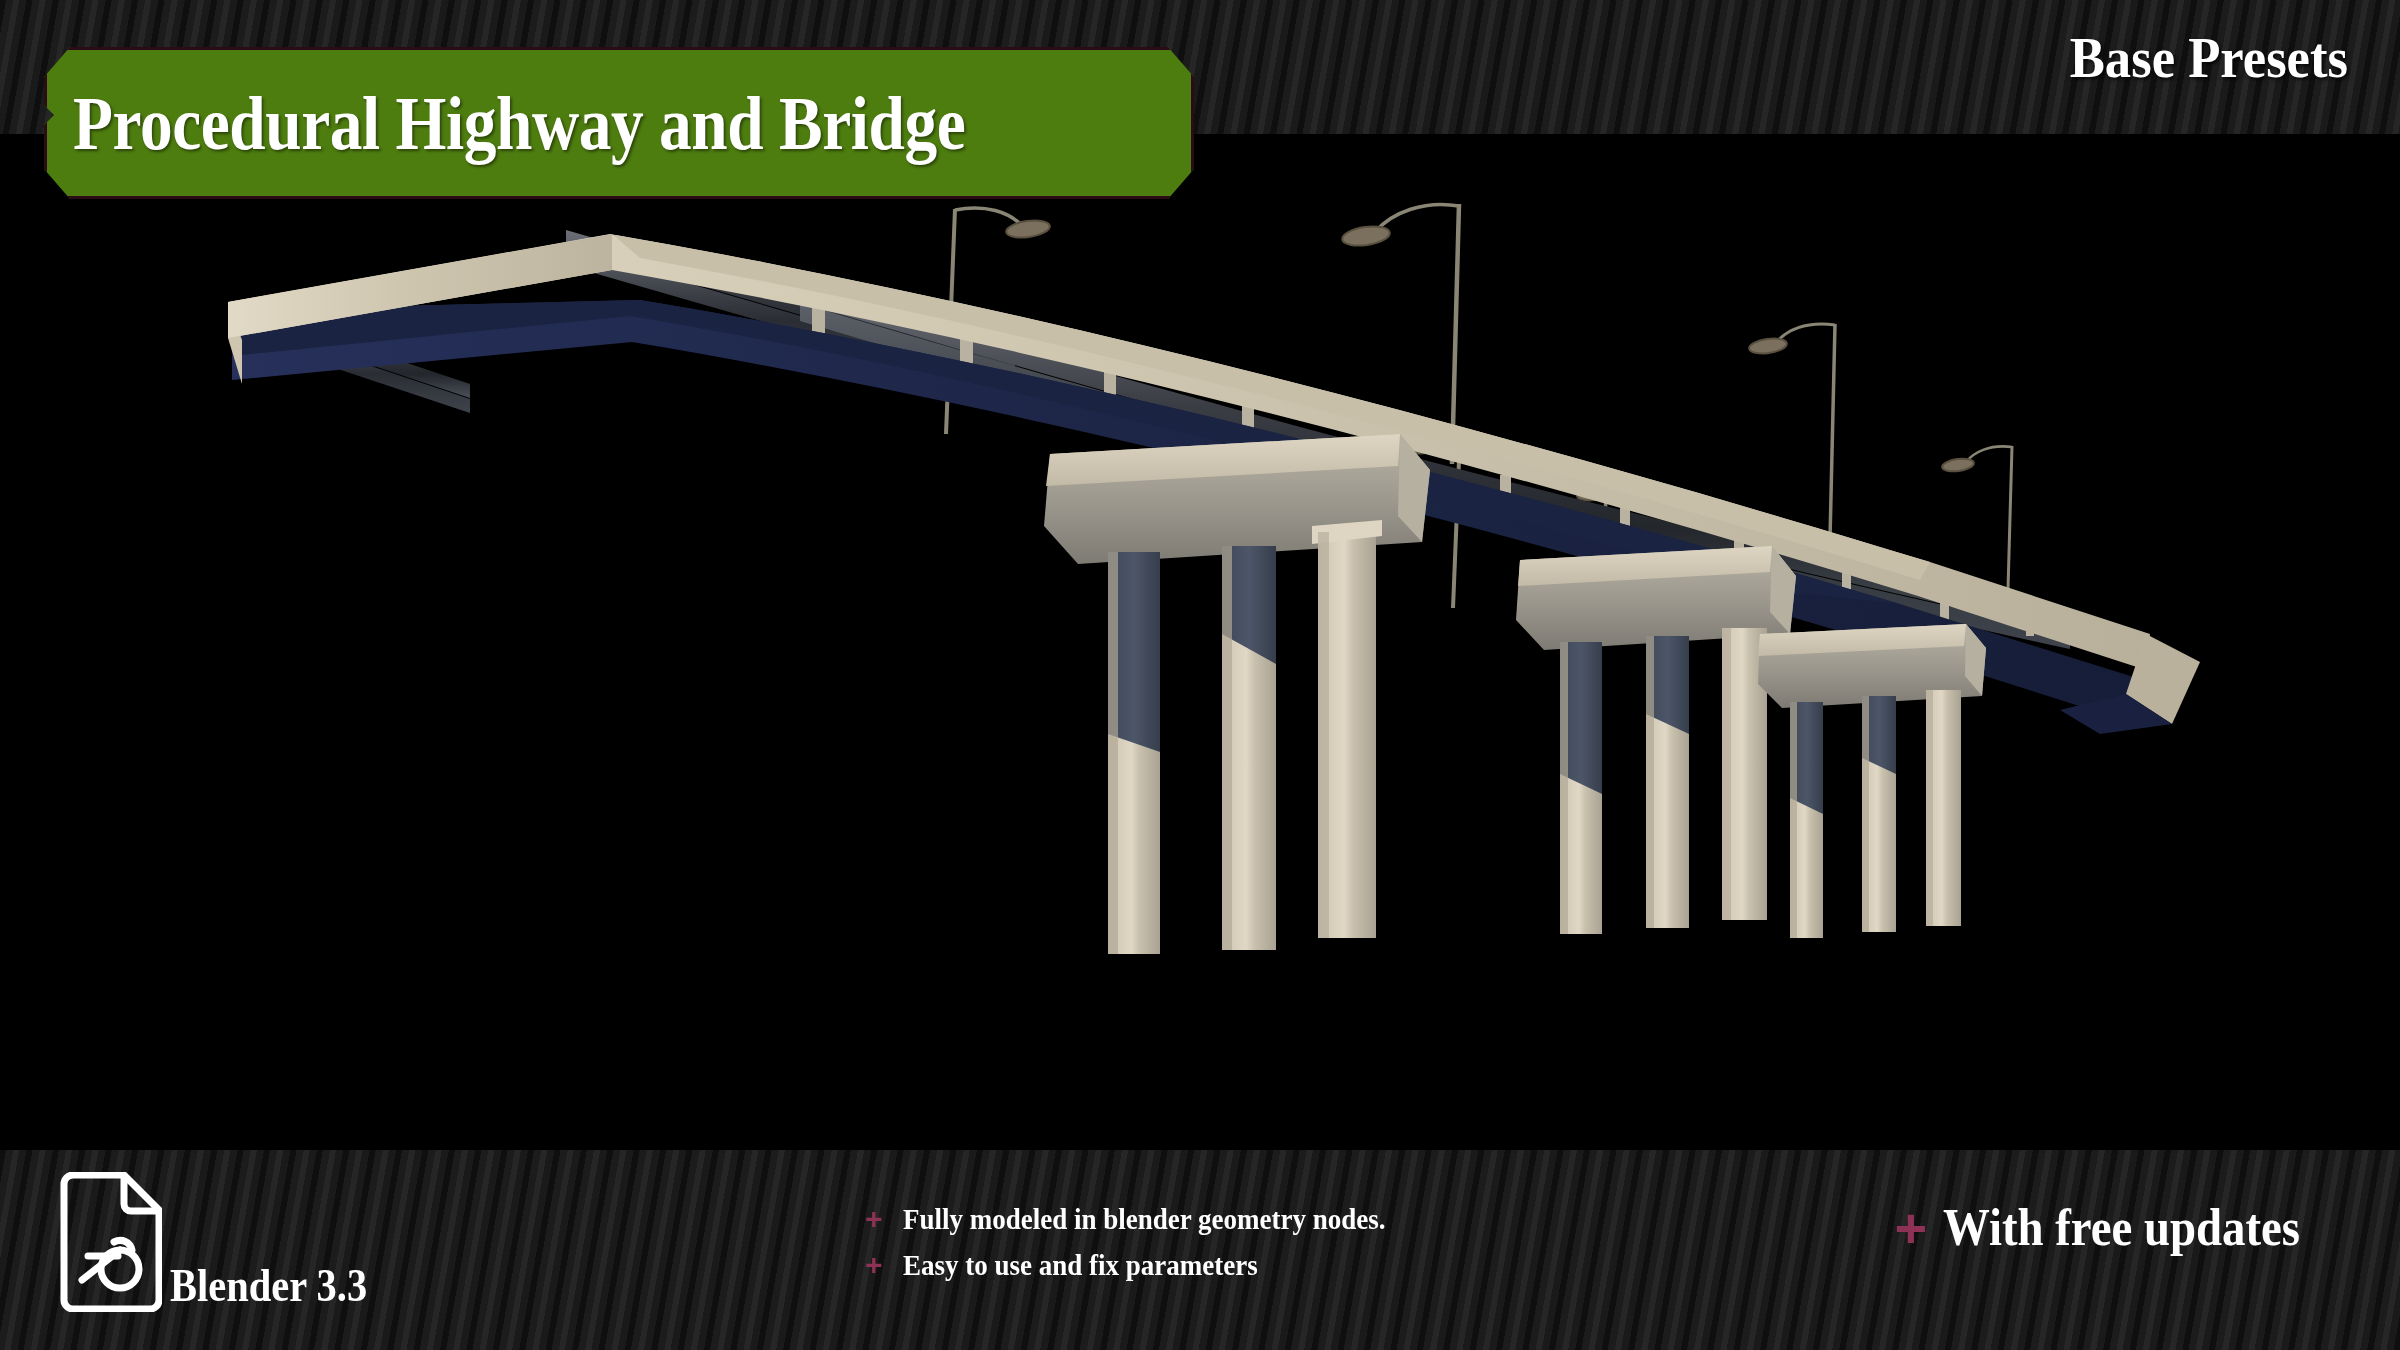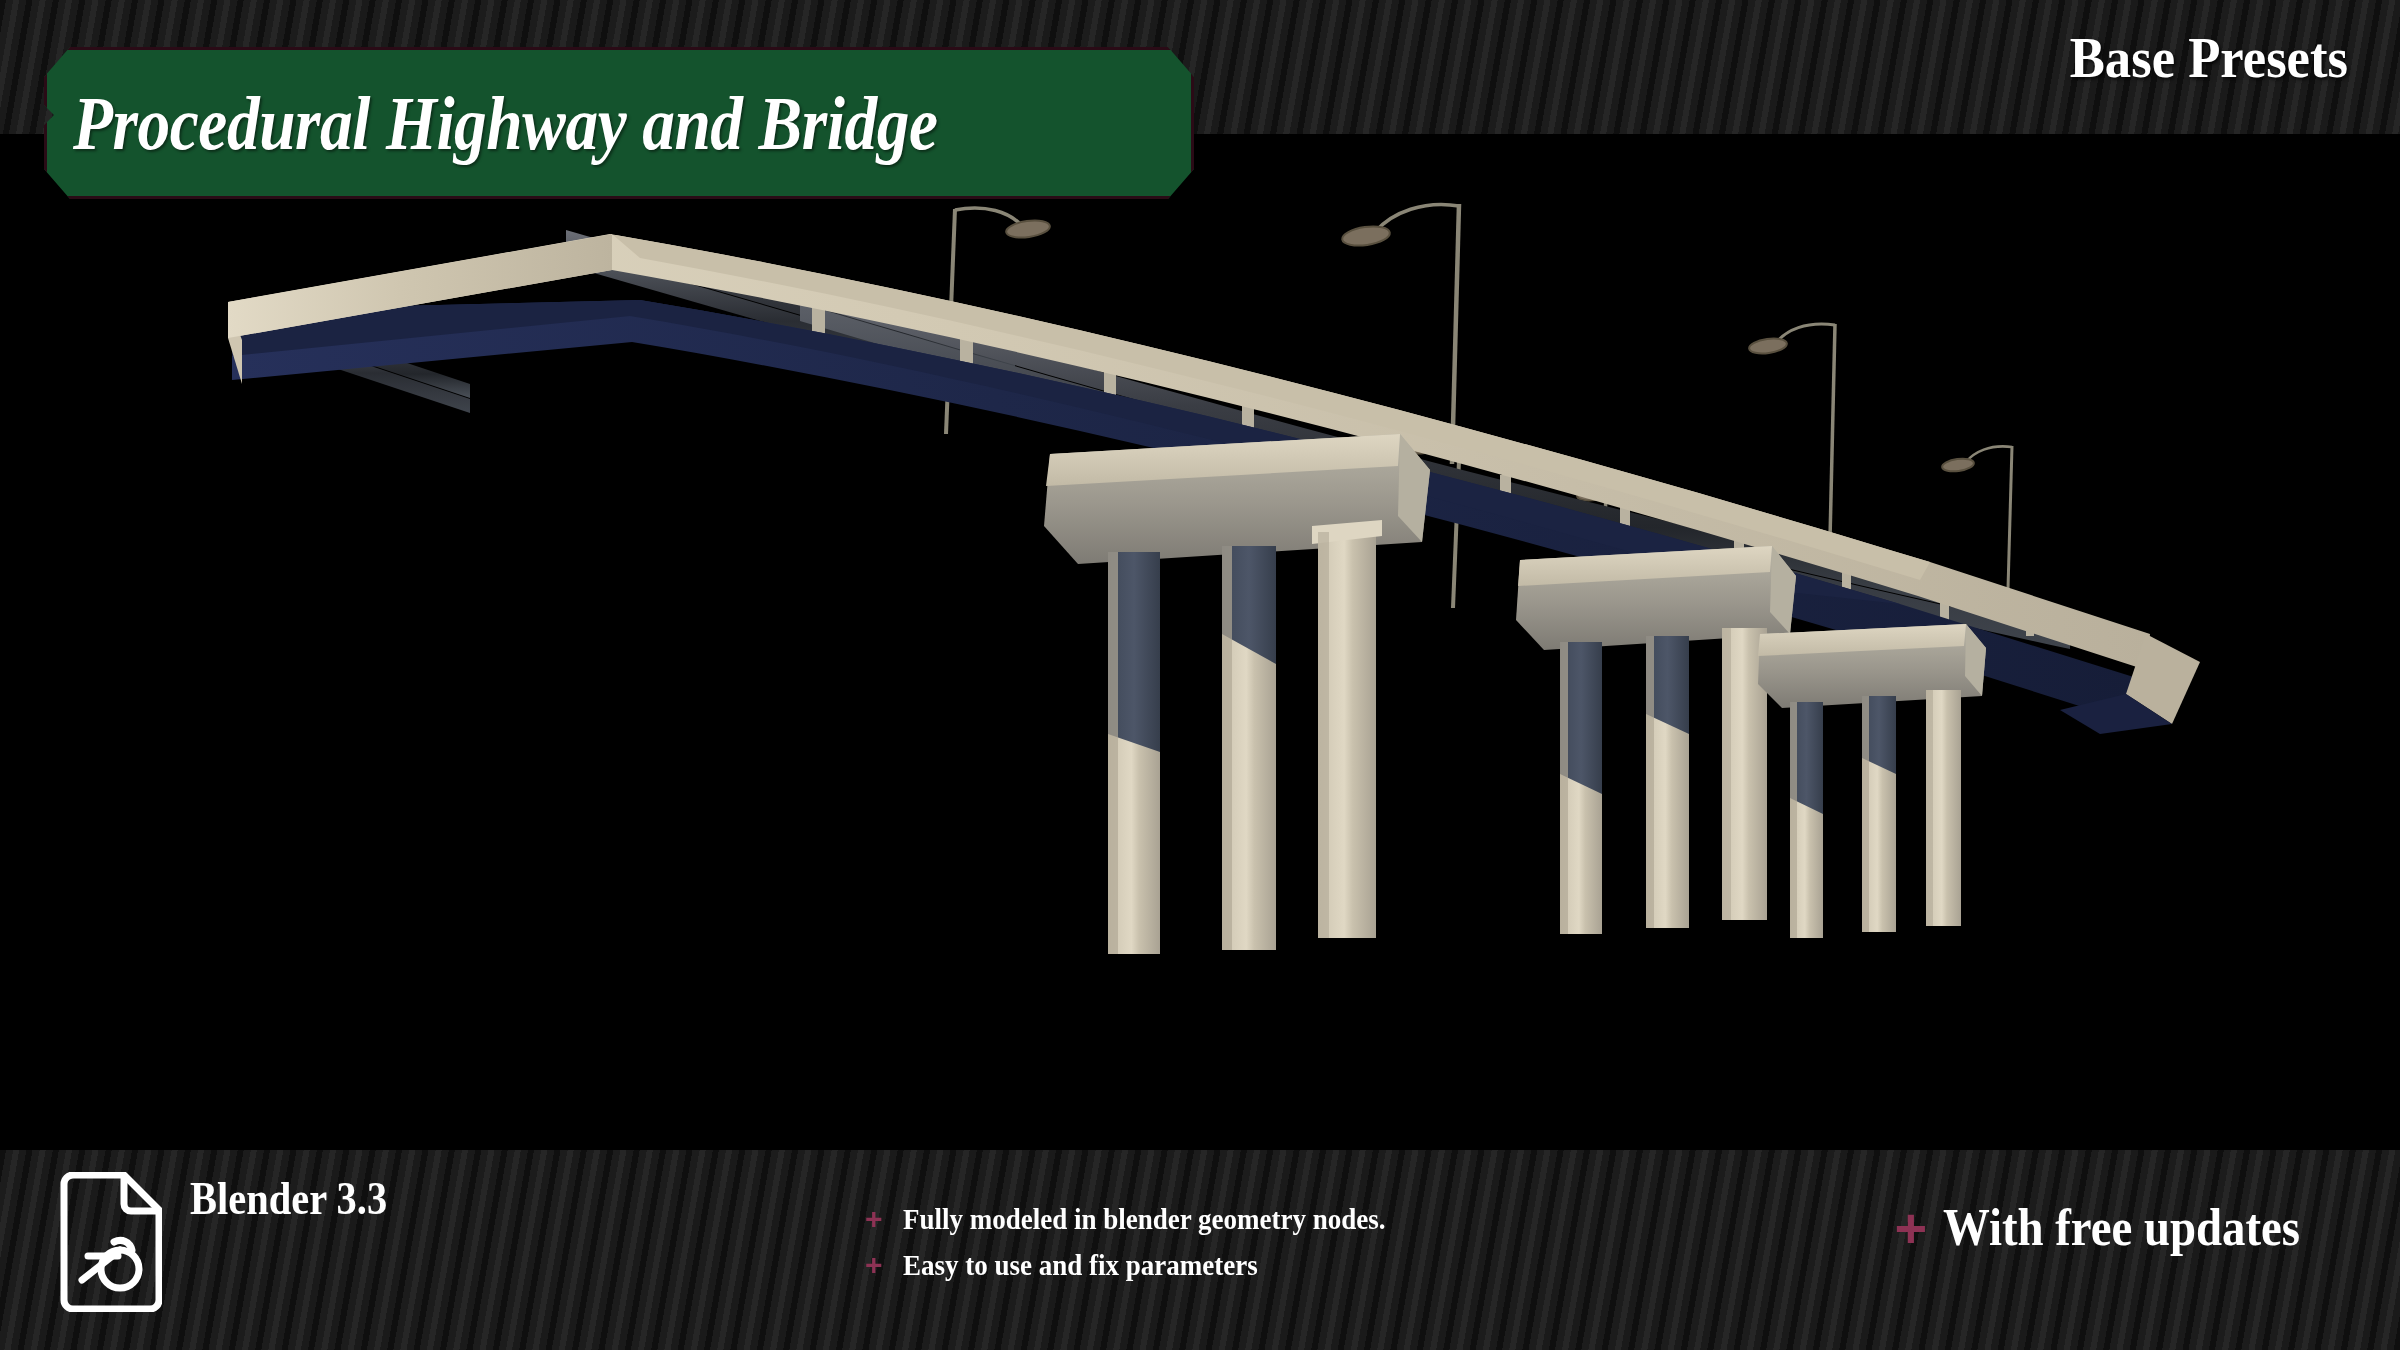--- a/index.html
+++ b/index.html
@@ -48,40 +48,39 @@
     overflow: hidden;
   }
 
   
   #title-banner {
     position: absolute;
     left: 44px;
     top: 47px;
     width: 1150px;
     height: 152px;
-    background: #14532d;
+    background: #4d7c0f;
     border: 3px solid #2a0b16;
     box-sizing: border-box;
     clip-path: polygon(
        26px 0px,
        1124px 0px,
        1150px 30px,
        1150px 122px,
        1124px 152px,
        26px 152px,
        0px 122px,
        0px 78px,
        10px 68px,
        0px 58px,
        0px 30px
     );
     display: flex;
     align-items: center;
     z-index: 20;
-    font-style: italic;
   }
   #title-text {
     color: #ffffff;
     font-family: "Liberation Serif", "DejaVu Serif", serif;
     font-weight: bold;
     font-size: 76px;
     letter-spacing: -0.5px;
     transform: scaleX(0.86);
     transform-origin: left center;
     white-space: nowrap;
@@ -112,22 +111,22 @@
     top: 1150px;
     width: 2400px;
     height: 200px;
     z-index: 20;
   }
   #blender-group {
     position: absolute;
     left: 58px;
     top: 22px;
     display: flex;
-    align-items: flex-start;
-    gap: 28px;
+    align-items: flex-end;
+    gap: 8px;
   }
   #blender-icon { width: 104px; height: 140px; display: block; }
   #blender-label {
     color: #ffffff;
     font-family: "Liberation Serif", "DejaVu Serif", serif;
     font-weight: bold;
     font-size: 46px;
     transform: scaleX(0.88);
     transform-origin: left center;
     white-space: nowrap;

